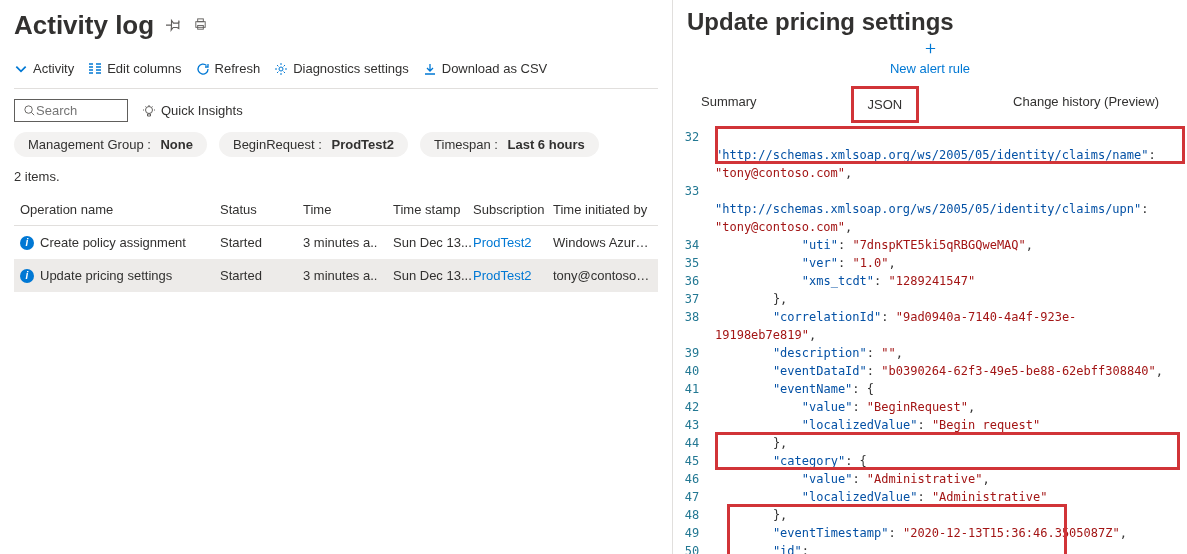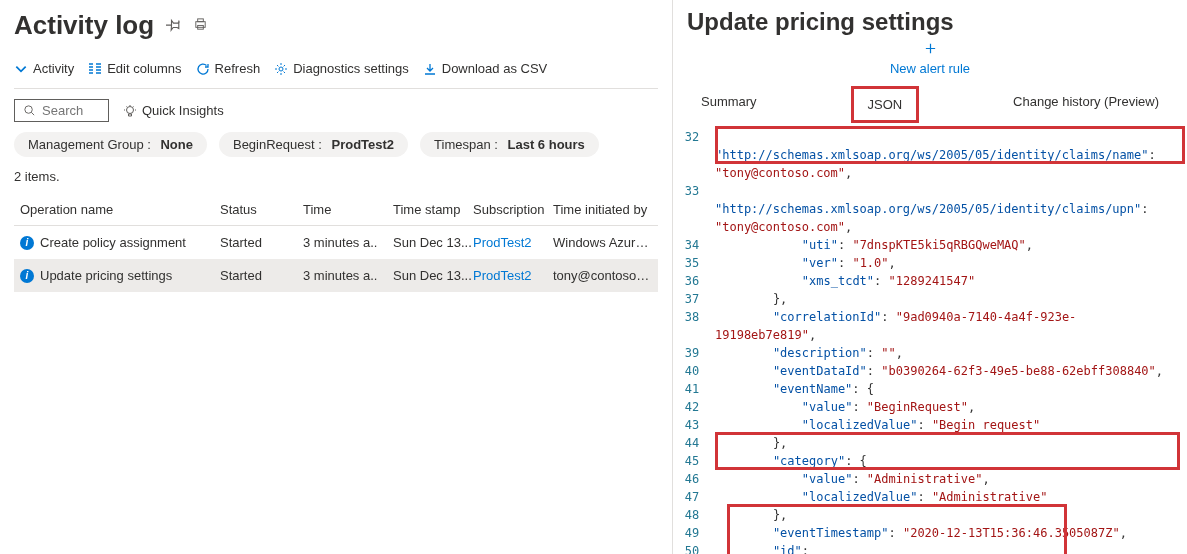--- a/index.html
+++ b/index.html
@@ -6,21 +6,21 @@
 body { font-family: "Segoe UI", Arial, sans-serif; font-size: 13px; color: #323130; background: #fff; width: 1187px; height: 554px; overflow: hidden; display: flex; }
 .left { width: 673px; border-right: 1px solid #e1dfdd; padding: 10px 14px; }
 .right { flex: 1; padding: 8px 0 8px 0; overflow: hidden; }
 .title-row { display: flex; align-items: center; gap: 12px; margin-bottom: 14px; }
 .page-title { font-size: 26px; font-weight: 600; }
 .icon-btn { color: #605e5c; cursor: pointer; font-size: 14px; }
 .toolbar { display: flex; align-items: center; gap: 14px; padding: 6px 0 12px 0; border-bottom: 1px solid #e1dfdd; color: #323130; }
 .toolbar-item { display: flex; align-items: center; gap: 5px; cursor: pointer; font-size: 13px; }
 .toolbar-item svg { width: 14px; height: 14px; }
 .search-row { display: flex; align-items: center; gap: 14px; margin: 10px 0; }
-.search-box { display: flex; align-items: center; gap: 6px; border: 1px solid #605e5c; padding: 3px 8px; width: 95px; }
+.search-box { display: flex; align-items: center; border: 1px solid #605e5c; padding: 3px 8px; width: 114px; }
 .search-box input { border: none; outline: none; width: 55px; font-size: 13px; }
 .quick-insights { display: flex; align-items: center; gap: 5px; cursor: pointer; }
 .pills { display: flex; gap: 12px; margin-bottom: 12px; }
 .pill { background: #f3f2f1; border-radius: 14px; padding: 5px 14px; font-size: 13px; }
 .pill b { font-weight: 600; margin-left: 6px; }
 .item-count { margin: 8px 0 10px 0; font-size: 13px; }
 .grid-header { display: flex; border-bottom: 1px solid #e1dfdd; padding: 8px 6px; font-size: 13px; color: #323130; }
 .grid-row { display: flex; padding: 9px 6px; align-items: center; }
 .grid-row.selected { background: #edebe9; }
 .col-op { width: 200px; display: flex; align-items: center; gap: 6px; }

